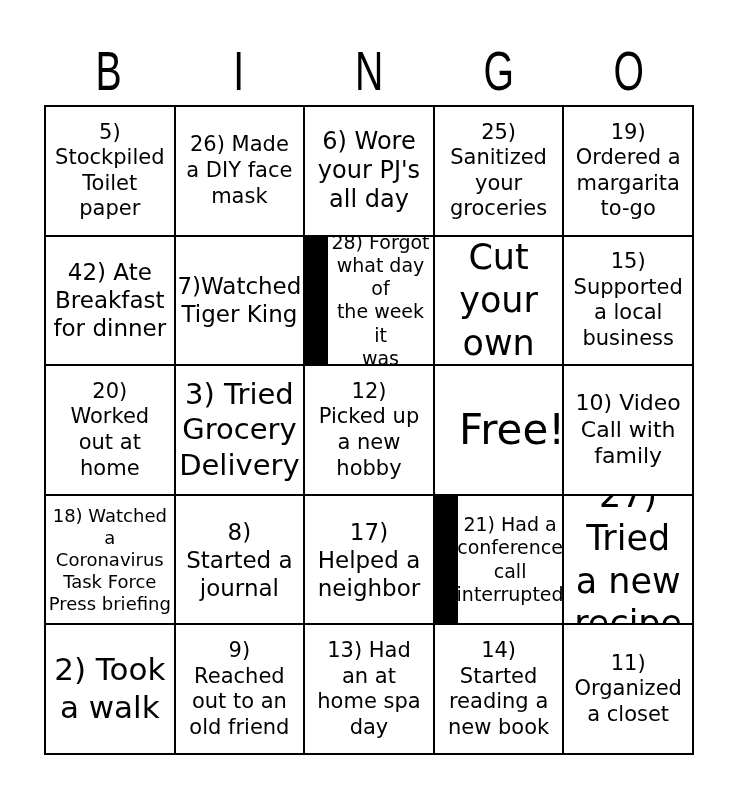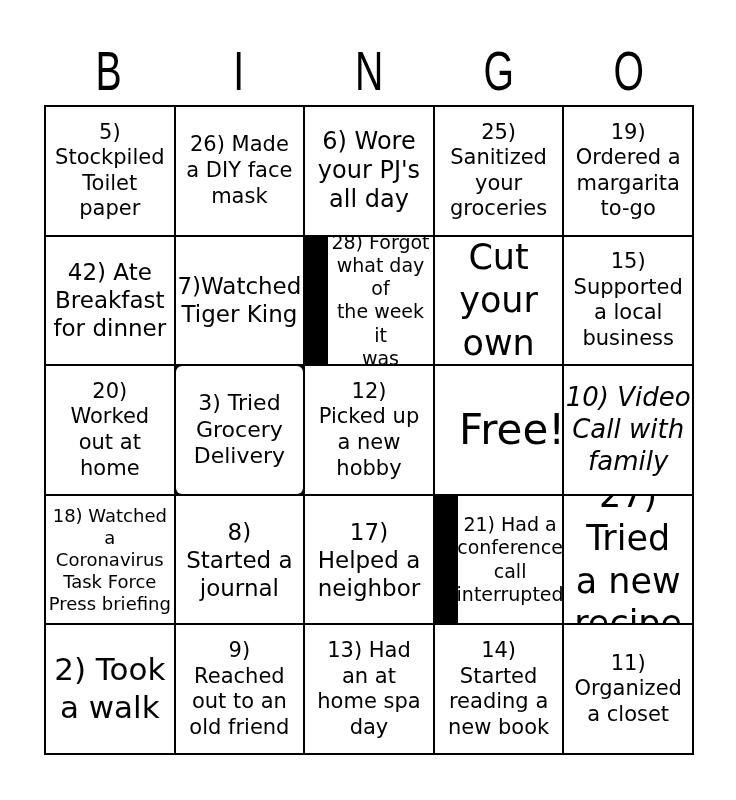--- a/index.html
+++ b/index.html
@@ -60,25 +60,25 @@
     text-align: center;
     white-space: pre-line;
     line-height: 1.22;
     padding: 0 1px;
     box-sizing: border-box;
     overflow: hidden;
   }
   .cell[data-size="xs"]  { font-size: 18px; }
   .cell[data-size="s"]   { font-size: 19px; margin-left: 23px; }
   .cell[data-size="m"]   { font-size: 21px; }
-  .cell[data-size="mm"]  { font-size: 26px; font-style: italic; }
+  .cell[data-size="mm"]  { font-size: 22px; }
   .cell[data-size="ml"]  { font-size: 23px; }
   .cell[data-size="mll"] { font-size: 24px; }
   .cell[data-size="l"]   { font-size: 35px; }
-  .cell[data-size="ll"]  { font-size: 22px; border-radius: 6px; }
+  .cell[data-size="ll"]  { font-size: 29px; }
   .cell[data-size="xl"]  { font-size: 31px; }
   .cell[data-size="xxl"] { font-size: 42px; line-height: 1.1; padding-left: 28px; }
 </style>
 </head>
 <body>
 
 <div class="title-row">
   <div class="title-letter">
       <span>B</span>
     </div>

